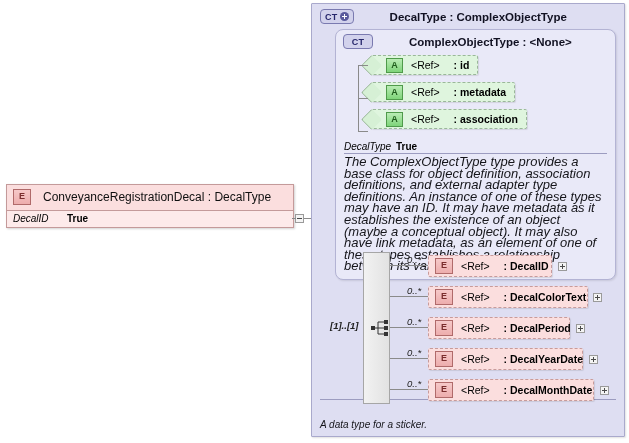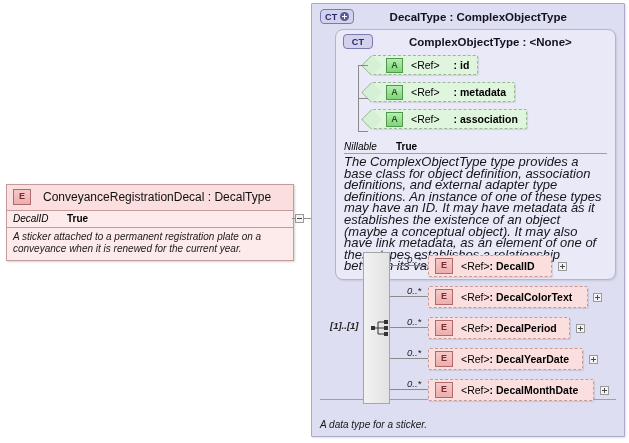--- a/index.html
+++ b/index.html
@@ -332,20 +332,21 @@
     border-radius: 2px;
     box-sizing: border-box;
     box-shadow: 1px 1px 1px rgba(0,0,0,0.10);
   }
   .elem-row .elem-ref {
     margin-left: 8px;
     font-size: 10.5px;
     white-space: nowrap;
   }
   .elem-row .elem-name {
+    margin-left: 14px;
     font-size: 10.5px;
     font-weight: bold;
     white-space: nowrap;
   }
   .occurs {
     position: absolute;
     font-size: 9.5px;
     font-style: italic;
     color: #222;
     white-space: nowrap;
@@ -377,21 +378,20 @@
 
 <div id="left-element">
   <div class="hdr">
     <span class="badge-e">E</span>
     <span class="title">ConveyanceRegistrationDecal : DecalType</span>
   </div>
   <div class="proprow">
     <span class="pname">DecalID</span>
     <span class="pval">True</span>
   </div>
-  <div class="desc">A sticker attached to a permanent registration plate on a conveyance when it is renewed for the current year.</div>
 </div>
 
 <div class="toggle-box" style="left:295px; top:214px;"></div>
 
 <div class="line h" style="left:292px; top:218px; width:4px;"></div>
 <div class="line h" style="left:304px; top:218px; width:40px;"></div>
 <div class="line v" style="left:344px; top:131px; height:197px;"></div>
 <div class="line h" style="left:344px; top:131px; width:14px;"></div>
 <div class="line h" style="left:344px; top:328px; width:19px;"></div>
 
@@ -427,21 +427,21 @@
         <span class="attr-box">
           <span class="badge-a">A</span>
           <span class="attr-ref">&lt;Ref&gt;</span>
           <span class="attr-name">: association</span>
         </span>
       </div>
     </div>
 
     <div class="abs-block">
       <div class="abs-row">
-        <span class="pname">Nillable</span>
+        <span class="pname">DecalType</span>
         <span class="pval">True</span>
       </div>
       <div class="abs-desc">The ComplexObjectType type provides a base class for object definition, association definitions, and external adapter type definitions. An instance of one of these types may have an ID. It may have metadata as it establishes the existence of an object (maybe a conceptual object). It may also have link metadata, as an element of one of these types establishes a relationship between its value and its context.</div>
     </div>
   </div>
 
   <div id="panel-footer">A data type for a sticker.</div>
 </div>
 
 <div id="seq-box"></div>

